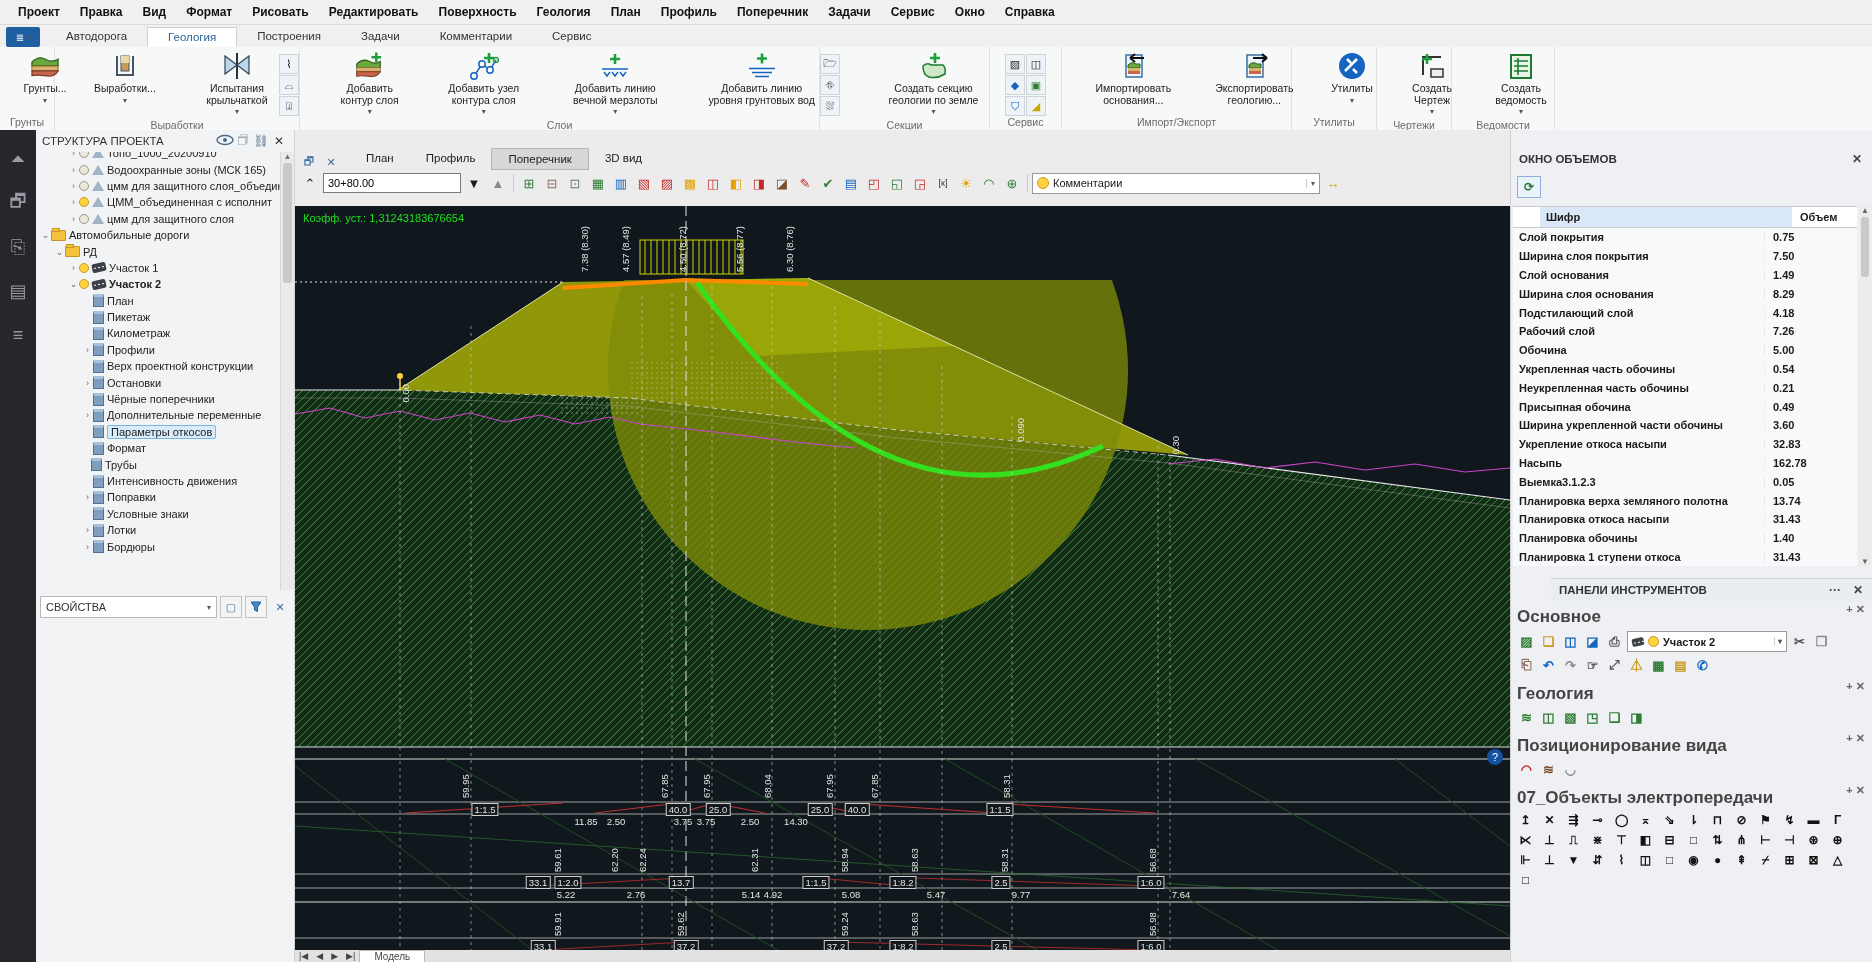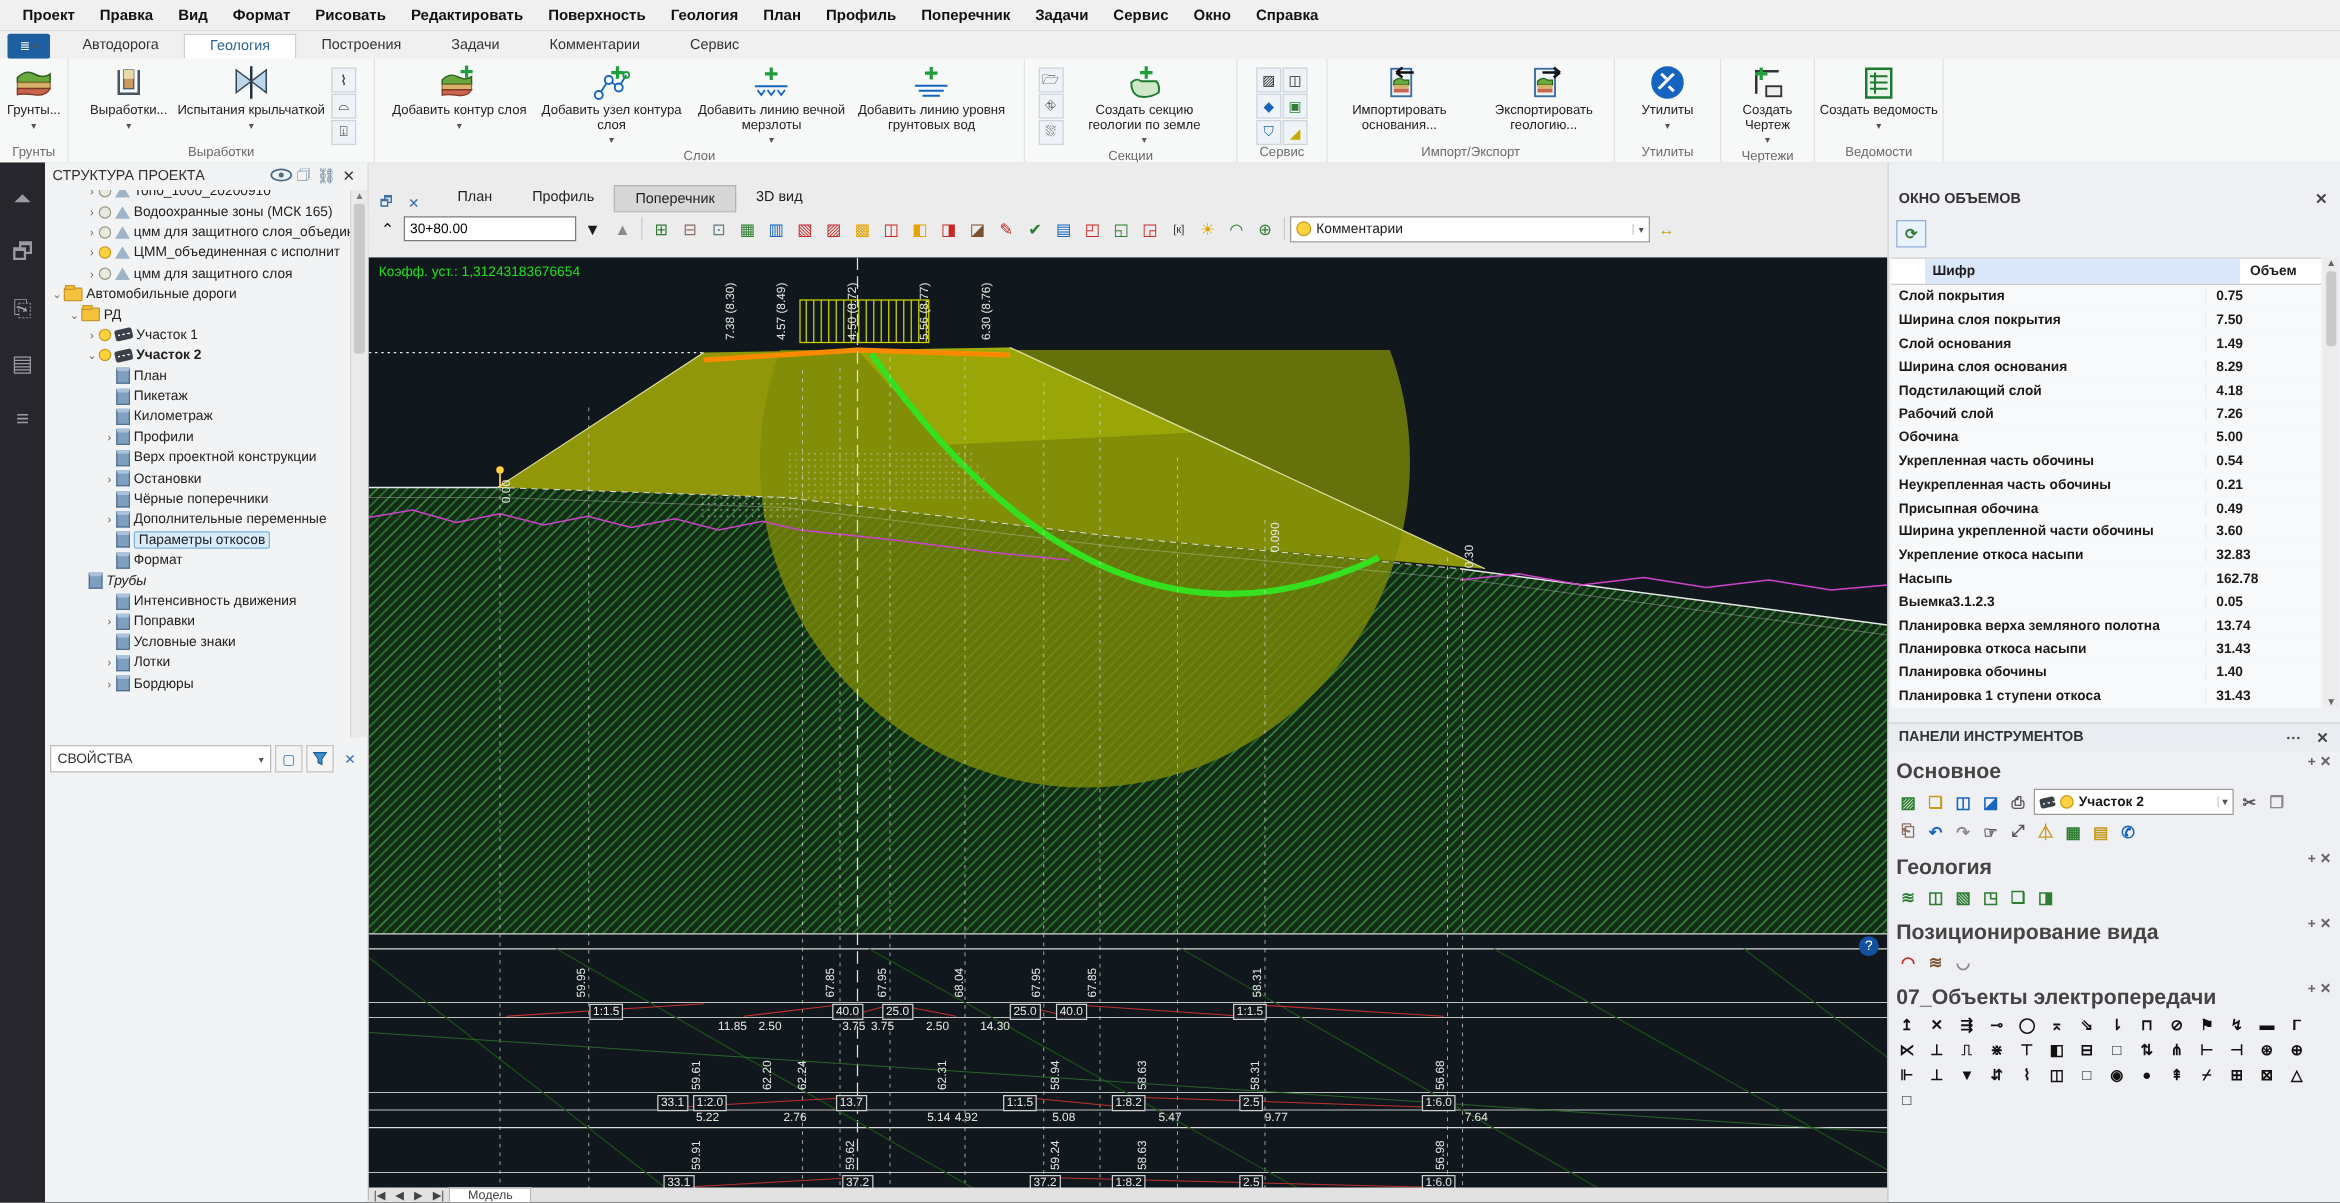--- a/index.html
+++ b/index.html
@@ -12,21 +12,21 @@
   
   #ribbontabs{position:absolute;left:0;top:25px;width:1872px;height:22px;background:#f0f0f0;display:flex;align-items:flex-end;}
   #appbtn{width:34px;height:20px;background:#1d5fa0;margin:0 6px 0 6px;border-radius:2px;display:flex;align-items:center;justify-content:center;color:#fff;font-size:10px;gap:2px;}
   .rtab{padding:3px 20px;font-size:11.5px;color:#333;}
   .rtab.active{background:#fff;border:1px solid #d0d0d0;border-bottom:1px solid #fff;color:#2a6496;}
   
   #ribbon{position:absolute;left:0;top:47px;width:1872px;height:83px;background:#f7f8f8;border-bottom:1px solid #cfcfcf;display:flex;}
   .rgroup{height:83px;border-right:1px solid #e2e2e2;position:relative;box-sizing:border-box;display:flex;flex-direction:column;}
   .rbuttons{flex:1;display:flex;align-items:flex-start;justify-content:center;gap:2px;padding-top:3px;}
   .rbtn{display:flex;flex-direction:column;align-items:center;text-align:center;font-size:10.5px;color:#222;
-        line-height:11.5px;padding:1px 3px;max-width:120px;}
+        line-height:11.5px;padding:1px 3px;max-width:120px;margin-left:36px;}
   .rbtn .ric{width:30px;height:30px;margin-bottom:2px;}
   .rglabel{height:14px;text-align:center;font-size:10.5px;color:#6b6b6b;}
   .dd{color:#555;font-size:8px;}
   .sicongrid{display:grid;grid-template-columns:20px 20px 20px;grid-auto-rows:20px;gap:1px;padding-top:4px;}
   .sicon{width:18px;height:18px;border:1px solid #cdd4da;background:#eef3f7;display:flex;align-items:center;justify-content:center;font-size:11px;}
   .sstack{display:flex;flex-direction:column;gap:1px;padding-top:4px;}
   
   #leftstrip{position:absolute;left:0;top:130px;width:36px;height:832px;background:#26262c;display:flex;flex-direction:column;align-items:center;padding-top:18px;gap:22px;box-sizing:border-box;}
   .lsicon{width:22px;height:22px;color:#9a9aa2;font-size:18px;display:flex;align-items:center;justify-content:center;}
   
@@ -482,21 +482,21 @@
         <div class="trow" style="padding-left: 46px;">
           <span class="texp"></span>
           <span class="ticon i-cube"></span>
           <span class="tlabel tsel">Параметры откосов</span>
         </div>
         <div class="trow" style="padding-left: 46px;">
           <span class="texp"></span>
           <span class="ticon i-cube"></span>
           <span class="tlabel">Формат</span>
         </div>
-        <div class="trow" style="padding-left: 24px; font-style: italic;">
+        <div class="trow" style="padding-left: 44px;">
           <span class="texp"></span>
           <span class="ticon i-cube"></span>
           <span class="tlabel">Трубы</span>
         </div>
         <div class="trow" style="padding-left: 46px;">
           <span class="texp"></span>
           <span class="ticon i-cube"></span>
           <span class="tlabel">Интенсивность движения</span>
         </div>
         <div class="trow" style="padding-left: 46px;">
@@ -890,21 +890,21 @@
           </div>
           <div class="vrow">
             <div class="c1">Планировка 1 ступени откоса</div>
             <div class="c2">31.43</div>
           </div>
         </div>
     </div>
     <div id="volscroll">▲<div style="width:8px;height:60px;background:#c9c9c9;margin:2px auto;border-radius:3px;"></div><div style="position:absolute;bottom:0;left:0;right:0;">▼</div></div>
 
     <div id="tpanels">
-      <div class="ptitle" style="border-top:1px solid #cfd4da;background:#e9edf2;">
+      <div class="ptitle" style="border-top:1px solid #cfd4da;background:#e9edf2;margin-left:40px;">
         <span class="ttl">ПАНЕЛИ ИНСТРУМЕНТОВ</span>
         <span class="closex" style="margin-right:8px">···</span>
         <span class="closex">✕</span>
       </div>
 
       <div class="sect">
         <div class="sectlbl">Основное</div>
         <span class="pinctl"><span>+</span> <span>✕</span></span>
         <div class="irow" id="mainrow1">
           <span id="mi1" style="display:flex;gap:3px">

